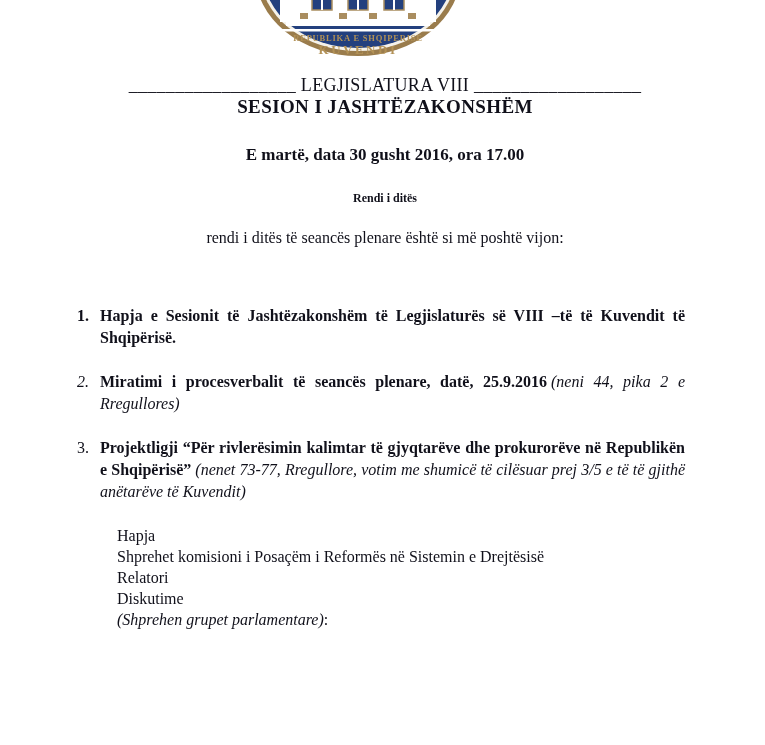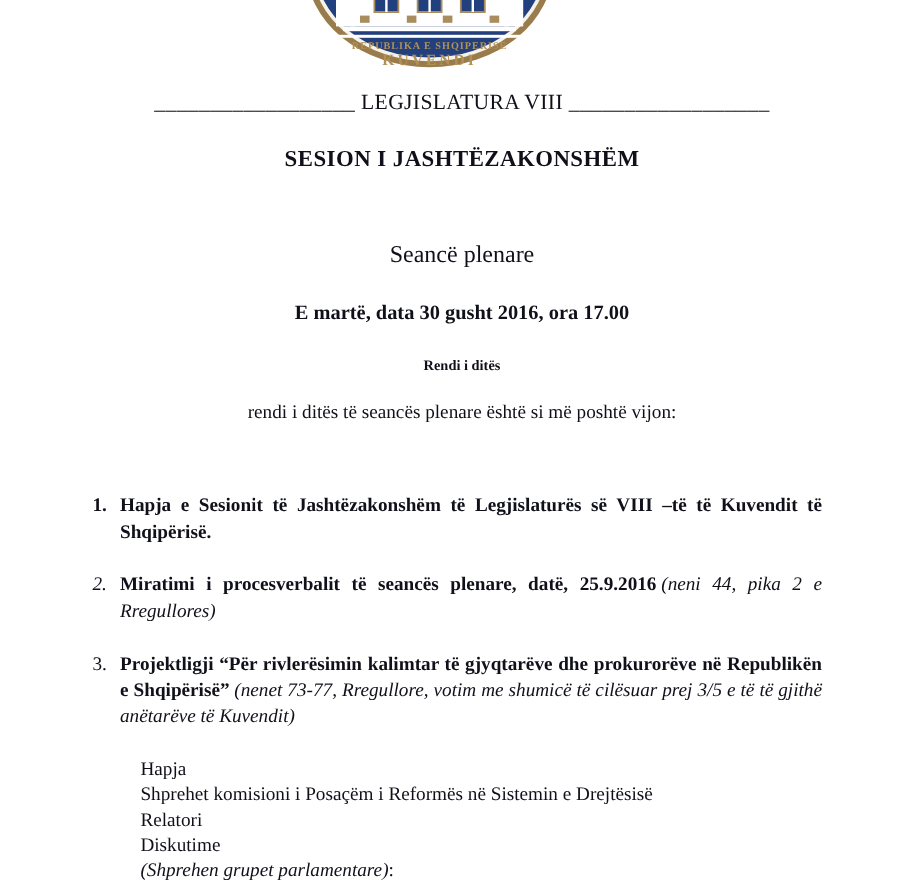--- a/index.html
+++ b/index.html
@@ -25,21 +25,20 @@
 
   .legis-line{
     margin-top:16px;
     text-align:center;
     font-size:18px;line-height:22px;
     white-space:nowrap;
     letter-spacing:.3px;
   }
 
   .h-session{
-    margin-top:26px;
     text-align:center;
     font-size:19px;font-weight:bold;
     letter-spacing:.4px;
   }
   .h-plenary{
     margin-top:57px;
     text-align:center;
     font-size:20px;font-weight:normal;
   }
   .h-date{
@@ -127,21 +126,20 @@
       <text x="106" y="155" text-anchor="middle" font-family="Liberation Serif, DejaVu Serif, serif" font-size="8.5" font-weight="bold" letter-spacing="0.8" fill="#b29156">REPUBLIKA E SHQIPERISE</text>
       <text x="106" y="168" text-anchor="middle" font-family="Liberation Serif, DejaVu Serif, serif" font-size="13" font-weight="bold" letter-spacing="2.5" fill="#b29156">KUVENDI</text>
     </svg>
   </div>
 
   <div class="content">
 
     <div class="legis-line"><span>__________________</span> <span>LEGJISLATURA VIII</span> <span>__________________</span></div>
 
     <div class="h-session">SESION I JASHTËZAKONSHËM</div>
-    <div class="h-plenary">Seancë plenare</div>
     <div class="h-date">E martë, data 30 gusht 2016, ora 17.00</div>
     <div class="h-agenda">Rendi i ditës</div>
 
     <div class="intro">
       <div>rendi i ditës të seancës plenare është si më poshtë vijon:</div>
     </div>
 
     <div class="agenda">
 
       <div class="agenda-item">

